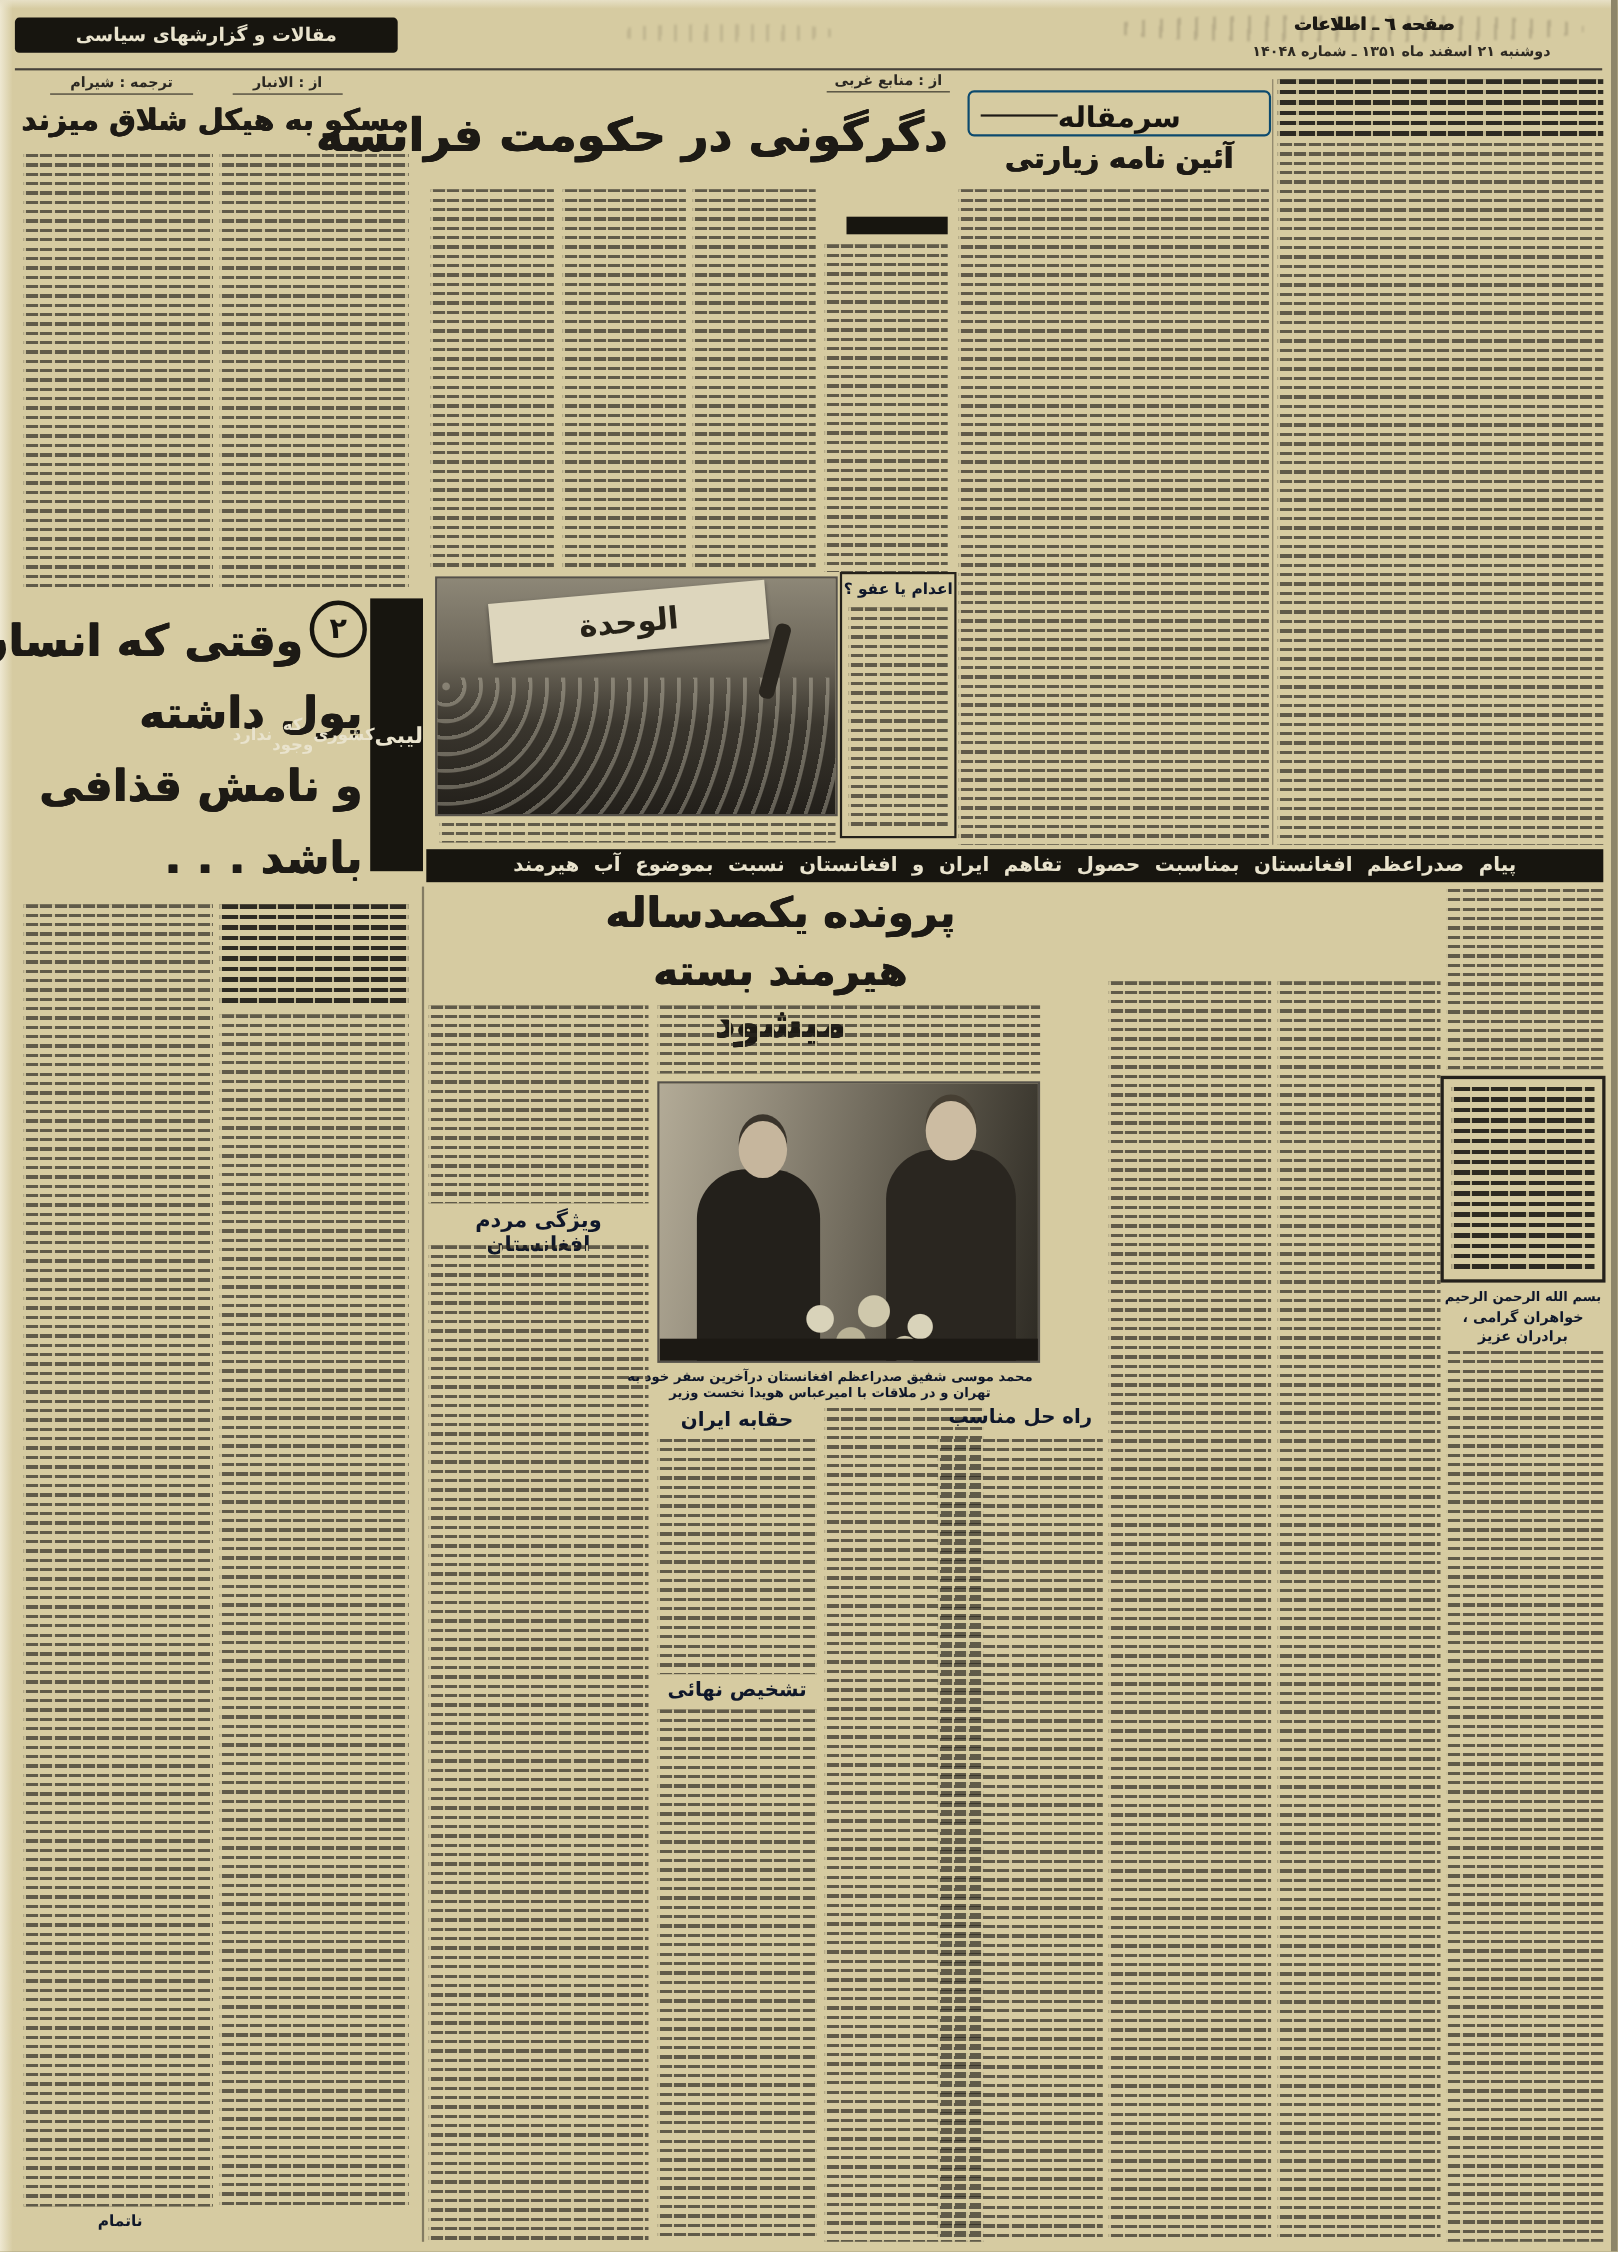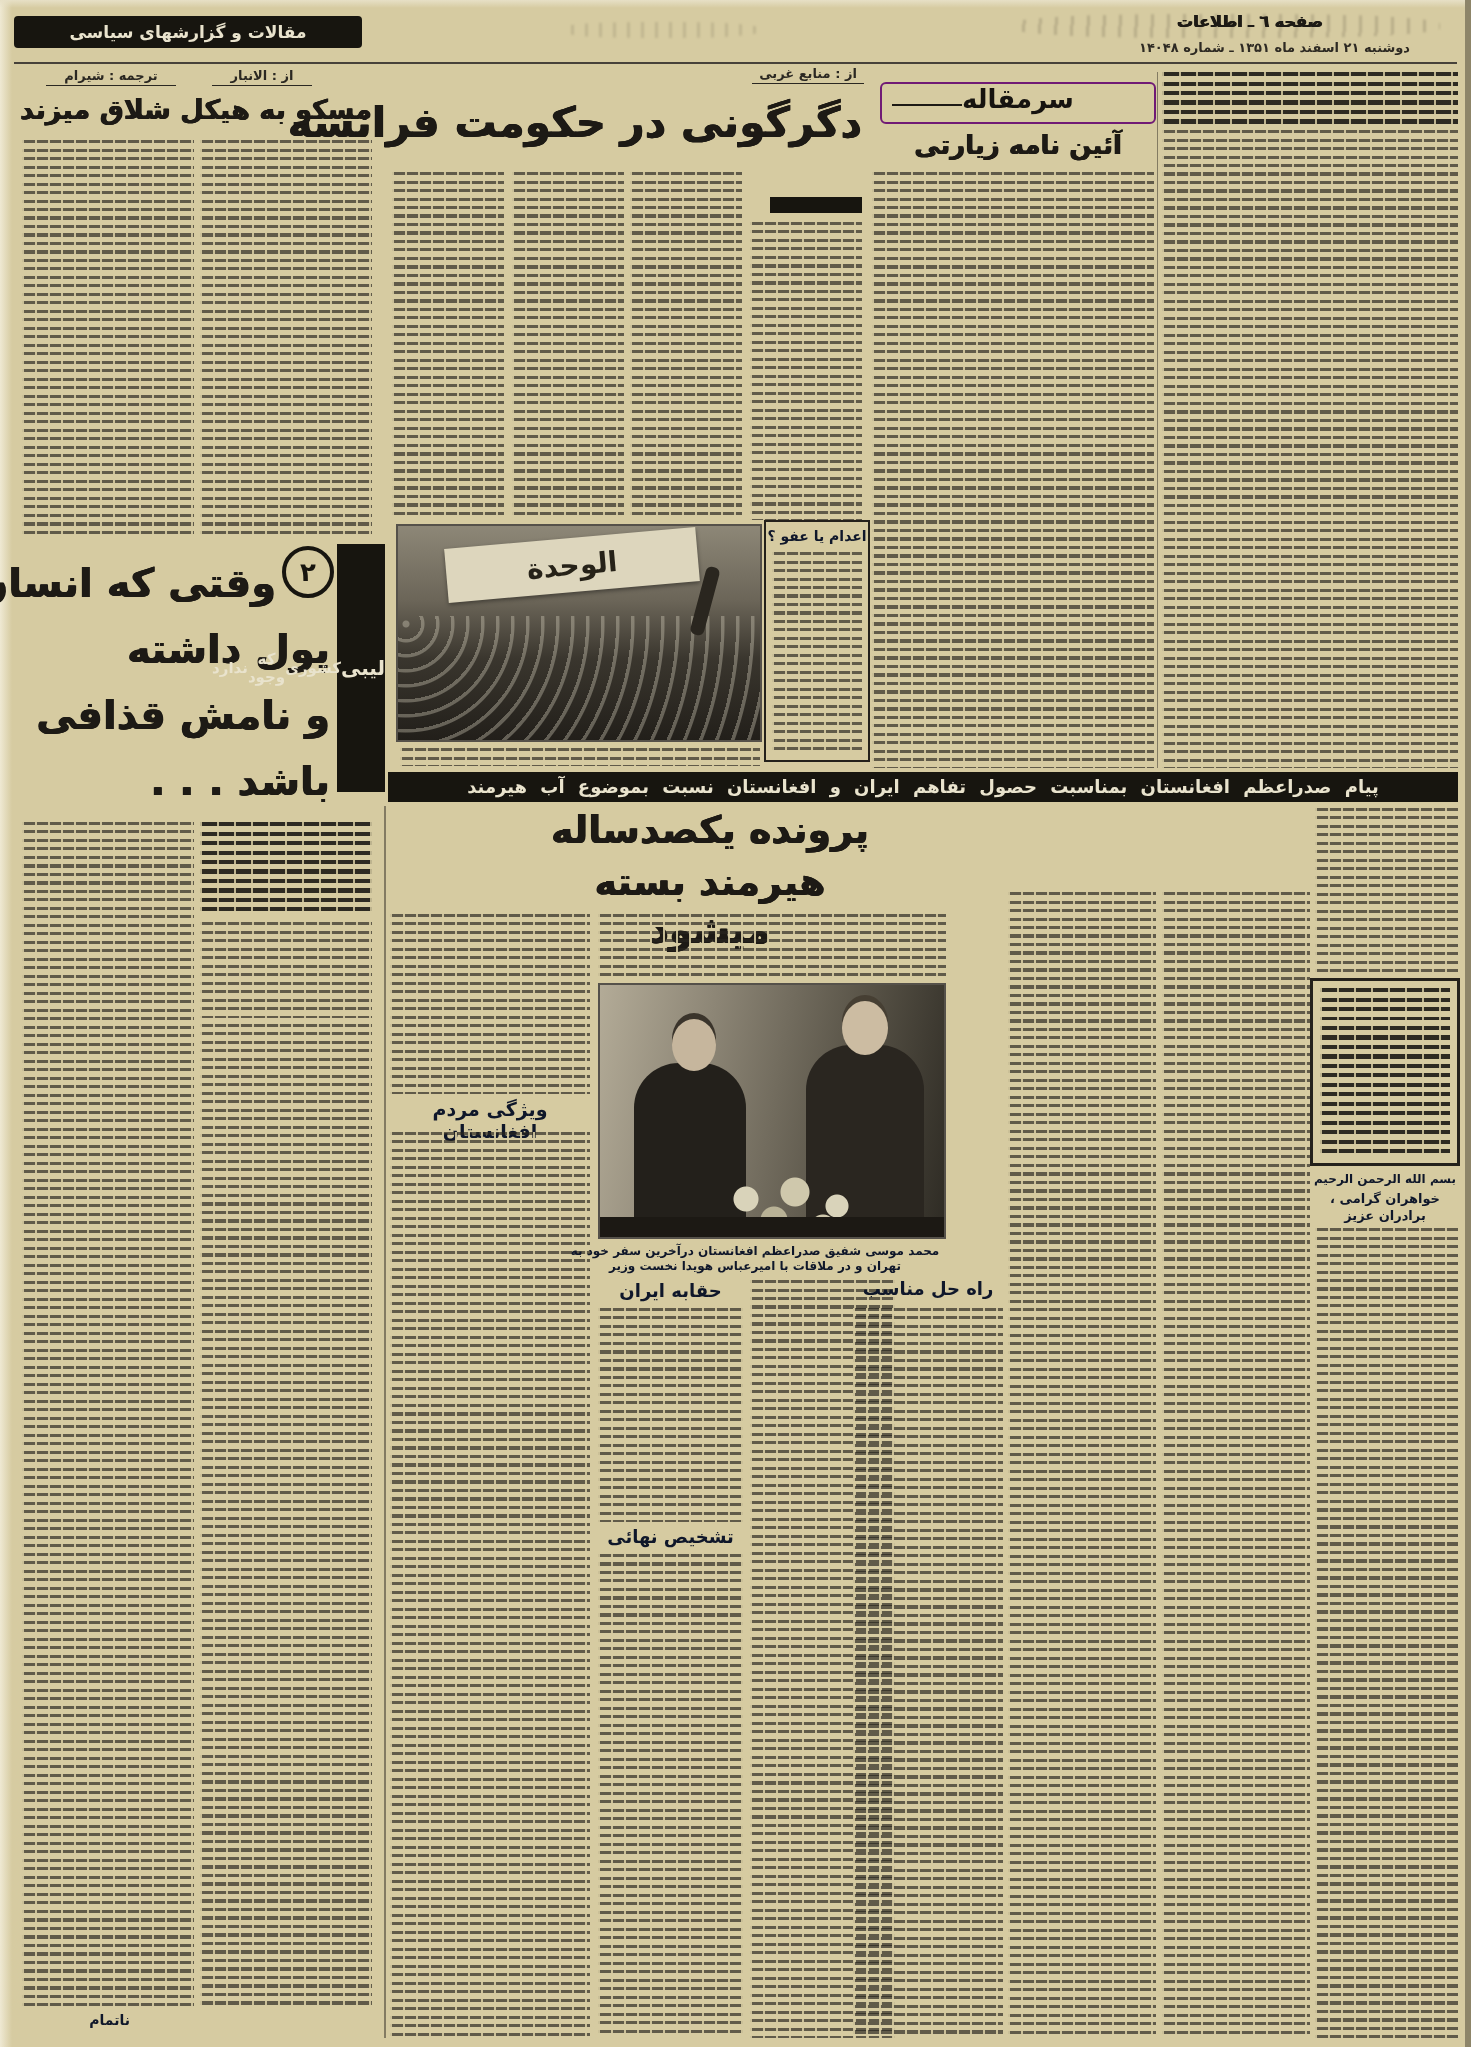--- a/index.html
+++ b/index.html
@@ -36,22 +36,22 @@
               background:repeating-linear-gradient(91deg,transparent 0 11px,rgba(70,62,48,.14) 11px 14px)"></div>
 
   <div class="abs blackbox" style="left:14px;top:16px;width:348px;height:32px;border-radius:4px;text-align:center;
               font-size:17px;font-weight:bold;line-height:32px">
     <span>مقالات و گزارشهای سیاسی</span>
   </div>
   <div class="hd" style="left:1140px;top:12px;width:220px;font-size:16px;text-align:center">صفحه ٦ ـ اطلاعات</div>
   <div class="abs" style="left:1090px;top:40px;width:320px;font-size:13px;font-weight:bold;text-align:right;color:#2e2a23">دوشنبه ۲۱ اسفند ماه ۱۳۵۱ ـ شماره ۱۴۰۴۸</div>
   <div class="abs" style="left:14px;top:62px;width:1443px;height:2px;background:#47423a"></div>
 
-  <div class="abs" style="left:880px;top:82px;width:276px;height:42px;border:2px solid #701a75;border-radius:6px;
-              display:flex;align-items:flex-start;justify-content:center">
+  <div class="abs" style="left:880px;top:82px;width:276px;height:42px;border:2px solid #0c4a6e;border-radius:6px;
+              display:flex;align-items:flex-end;justify-content:center">
     <span class="abs" style="left:10px;top:20px;width:70px;height:2px;background:#1d1a15"></span>
     <span style="font-size:26px;font-weight:bold;color:#171410;letter-spacing:2px">سرمقاله</span>
   </div>
   <div class="hd" style="left:880px;top:130px;width:276px;font-size:26px;text-align:center">آئین نامه زیارتی</div>
   <div class="ftb" style="left:1162px;top:72px;width:296px;height:52px"></div>
   <div class="ft" style="left:1162px;top:130px;width:296px;height:638px"></div>
   <div class="ft" style="left:872px;top:172px;width:282px;height:596px"></div>
   <div class="vline" style="left:1157px;top:72px;width:1px;height:696px"></div>
 
   <div class="abs" style="left:752px;top:66px;width:112px;font-size:13px;font-weight:bold;text-align:center;

